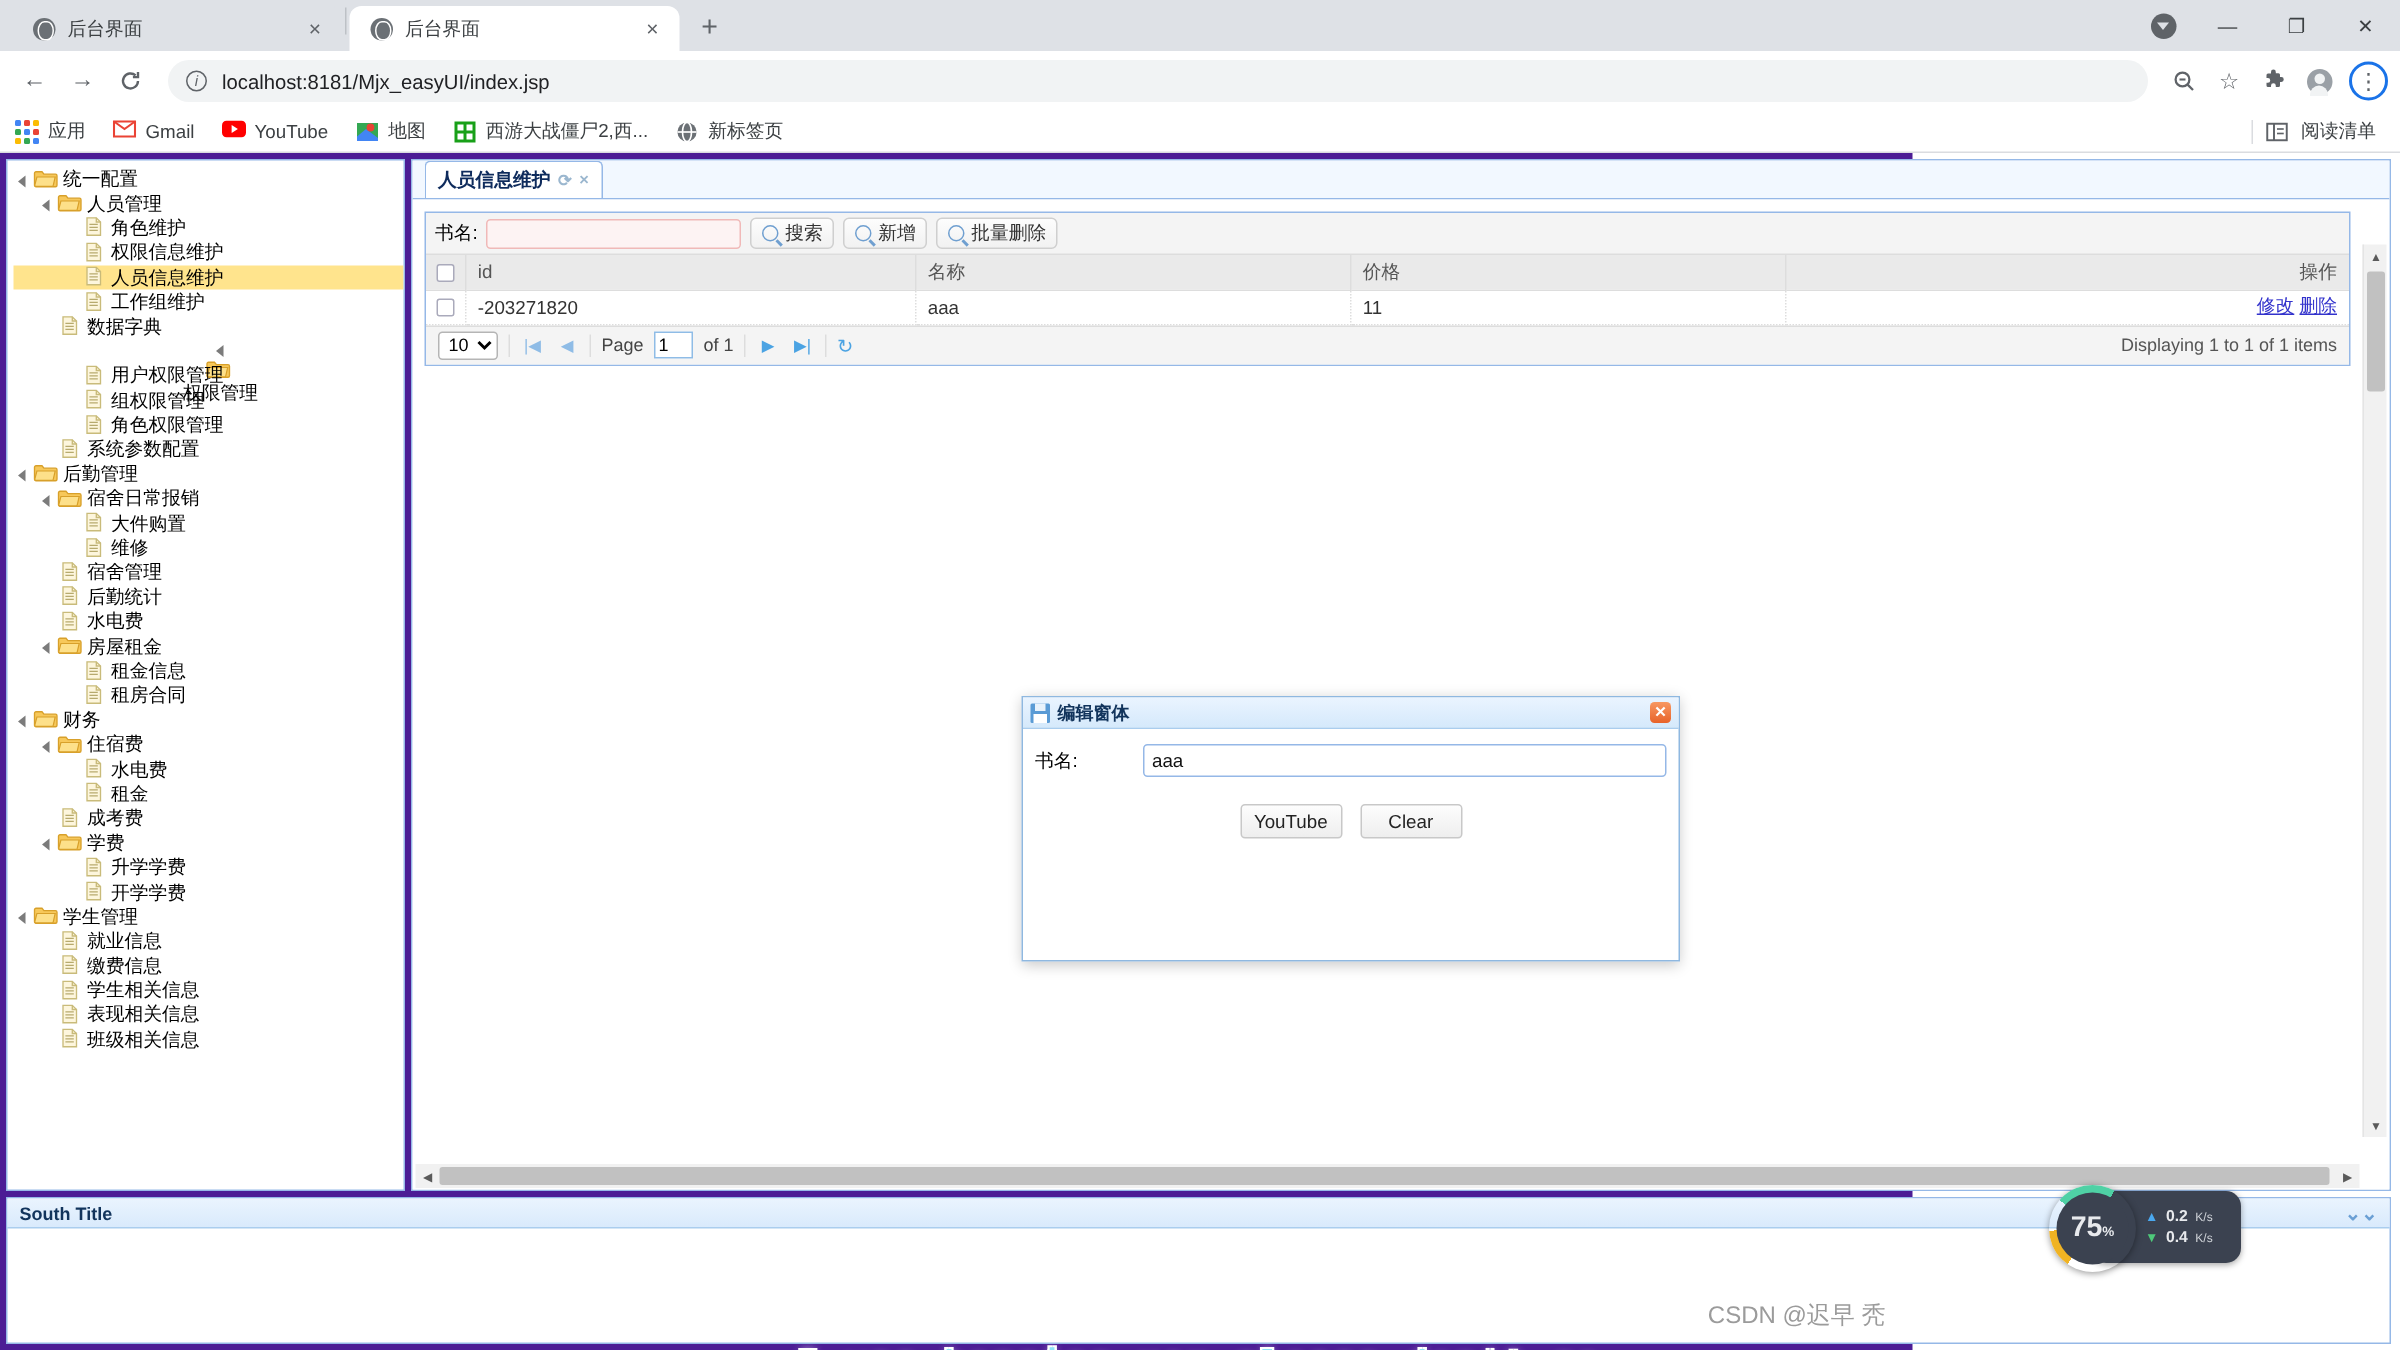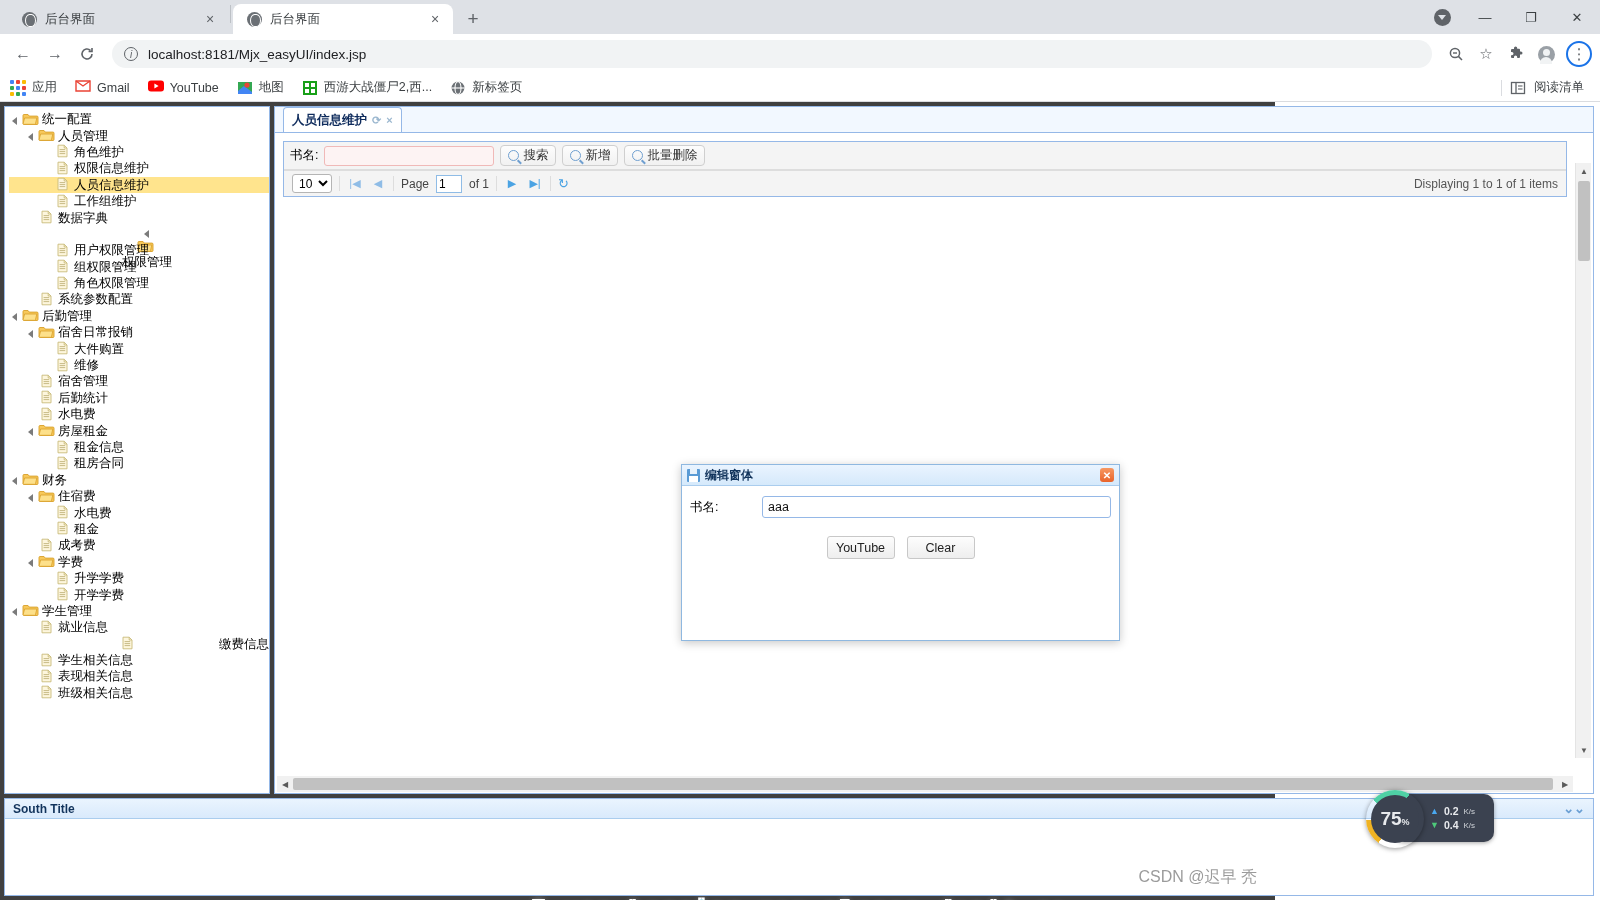--- a/index.html
+++ b/index.html
@@ -100,21 +100,21 @@
   .bm{ display:flex; align-items:center; gap:6px; white-space:nowrap; }
   .bmicon{ width:16px;height:16px; flex:0 0 auto; display:block; }
   .grid9{ display:grid; grid-template-columns:repeat(3,4px); grid-template-rows:repeat(3,4px); gap:2px; }
   .grid9 span{ width:4px;height:4px;border-radius:1px; }
   .bm-right{ margin-left:auto; display:flex; align-items:center; gap:8px; padding-right:6px;}
   .bm-sep{ width:1px;height:16px;background:#dadce0; }
 
   
   .app{
     position:absolute; left:0; top:102px; width:1275px; height:798px;
-    background:#404040;
+    background:#4c1d95;
   }
 
   
   .west{
     position:absolute; left:4px; top:4px; width:266px; height:688px;
     border:1px solid #95b8e7; background:#ffffff; overflow:hidden;
   }
   .tree{ padding:4px 0 0 4px; font-size:12.5px; color:#000; }
   .tnode{
     display:flex; align-items:center; height:16.4px; white-space:nowrap; cursor:default;
@@ -794,21 +794,21 @@
           <span class="exp"></span>
           <span class="ic"><svg width="17" height="14" viewBox="0 0 17 14">
               <path d="M4 1.2h6.2L13 4v8.8H4z" fill="#fdf6dd" stroke="#c9bb7a" stroke-width=".9"></path>
               <path d="M10.2 1.2V4H13" fill="none" stroke="#c9bb7a" stroke-width=".9"></path>
               <line x1="5.6" y1="5.6" x2="11.2" y2="5.6" stroke="#b7aa6e" stroke-width=".8"></line>
               <line x1="5.6" y1="7.6" x2="11.2" y2="7.6" stroke="#b7aa6e" stroke-width=".8"></line>
               <line x1="5.6" y1="9.6" x2="11.2" y2="9.6" stroke="#b7aa6e" stroke-width=".8"></line>
             </svg></span>
           <span class="tlabel2">就业信息</span>
         </div>
-        <div class="tnode" style="padding-left: 16px; justify-content: space-between;">
+        <div class="tnode" style="padding-left: 16px;">
           <span class="exp"></span>
           <span class="ic"><svg width="17" height="14" viewBox="0 0 17 14">
               <path d="M4 1.2h6.2L13 4v8.8H4z" fill="#fdf6dd" stroke="#c9bb7a" stroke-width=".9"></path>
               <path d="M10.2 1.2V4H13" fill="none" stroke="#c9bb7a" stroke-width=".9"></path>
               <line x1="5.6" y1="5.6" x2="11.2" y2="5.6" stroke="#b7aa6e" stroke-width=".8"></line>
               <line x1="5.6" y1="7.6" x2="11.2" y2="7.6" stroke="#b7aa6e" stroke-width=".8"></line>
               <line x1="5.6" y1="9.6" x2="11.2" y2="9.6" stroke="#b7aa6e" stroke-width=".8"></line>
             </svg></span>
           <span class="tlabel2">缴费信息</span>
         </div>
@@ -870,20 +870,47 @@
           <div class="tb-btn">
             <span class="magnifier"></span>
             <span>新增</span>
           </div>
           <div class="tb-btn">
             <span class="magnifier"></span>
             <span>批量删除</span>
           </div>
         </div>
 
+        <table class="dg-table">
+          <thead>
+            <tr>
+              <th class="chk">
+                <span class="cbox"></span>
+              </th>
+              <th style="width:300px">id</th>
+              <th style="width:290px">名称</th>
+              <th style="width:290px">价格</th>
+              <th class="right">操作</th>
+            </tr>
+          </thead>
+          <tbody>
+            <tr>
+              <td class="chk">
+                <span class="cbox"></span>
+              </td>
+              <td>-203271820</td>
+              <td>aaa</td>
+              <td>11</td>
+              <td class="right">
+                <span class="oplink">修改</span>
+                <span class="oplink">删除</span>
+              </td>
+            </tr>
+          </tbody>
+        </table>
 
         <div class="dg-pager">
           <select class="pg-select">
             <option>10</option>
           </select>
           <span class="pg-sep"></span>
           <span class="pg-arrow">|◀</span>
           <span class="pg-arrow">◀</span>
           <span class="pg-sep"></span>
           <span>Page</span>

